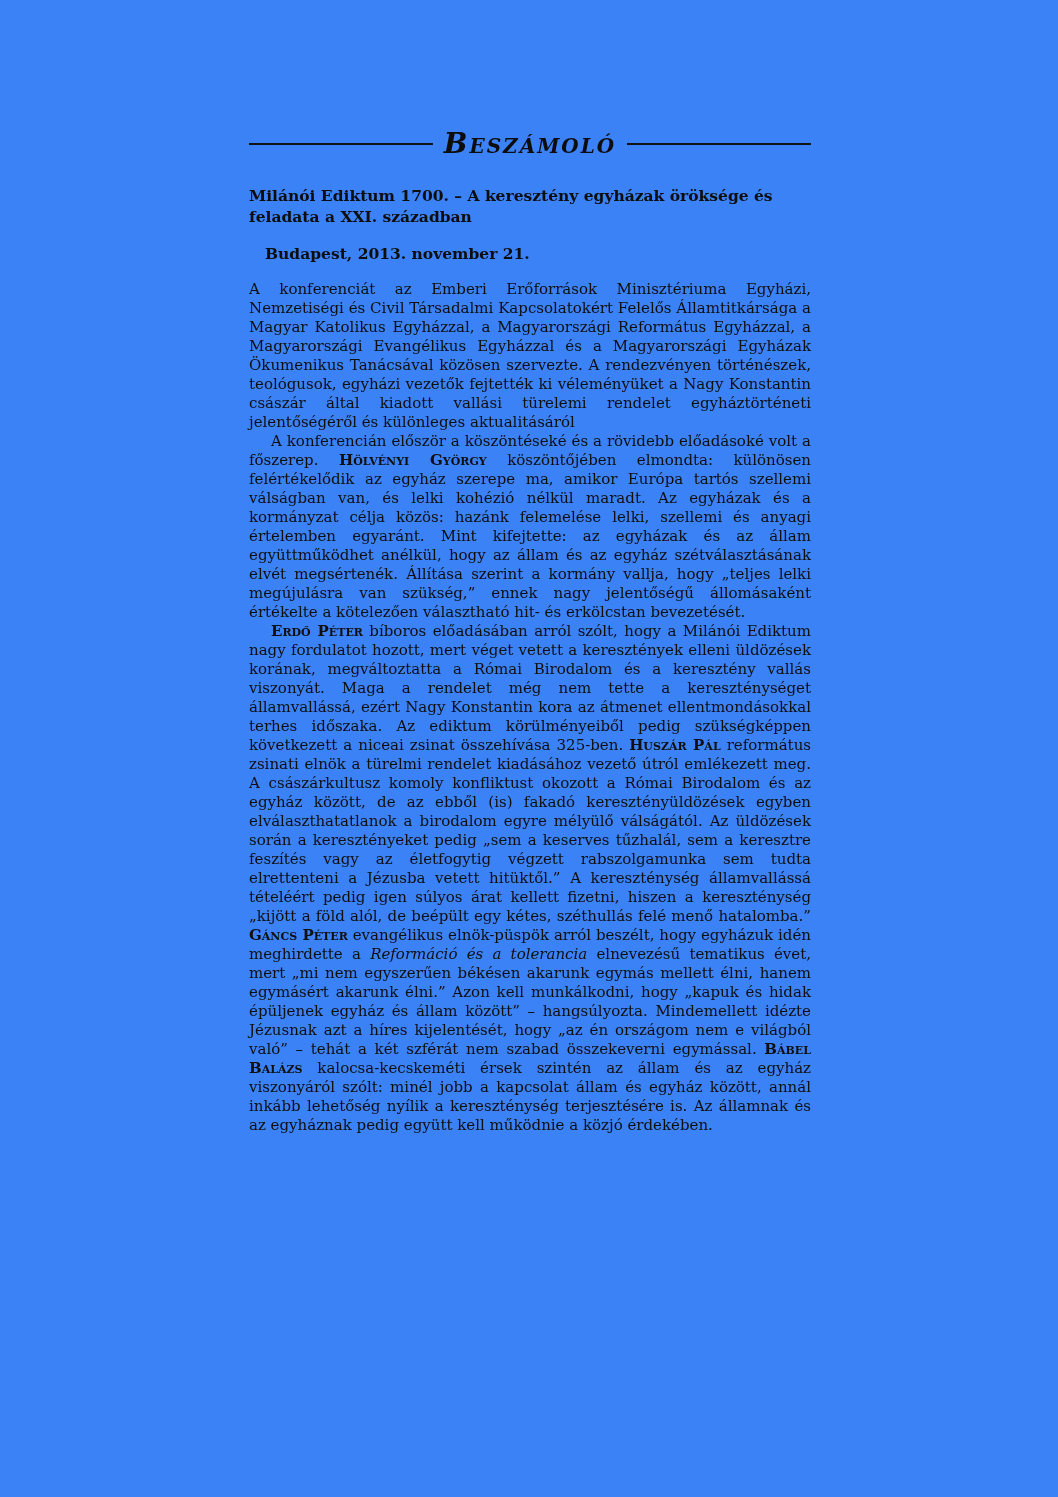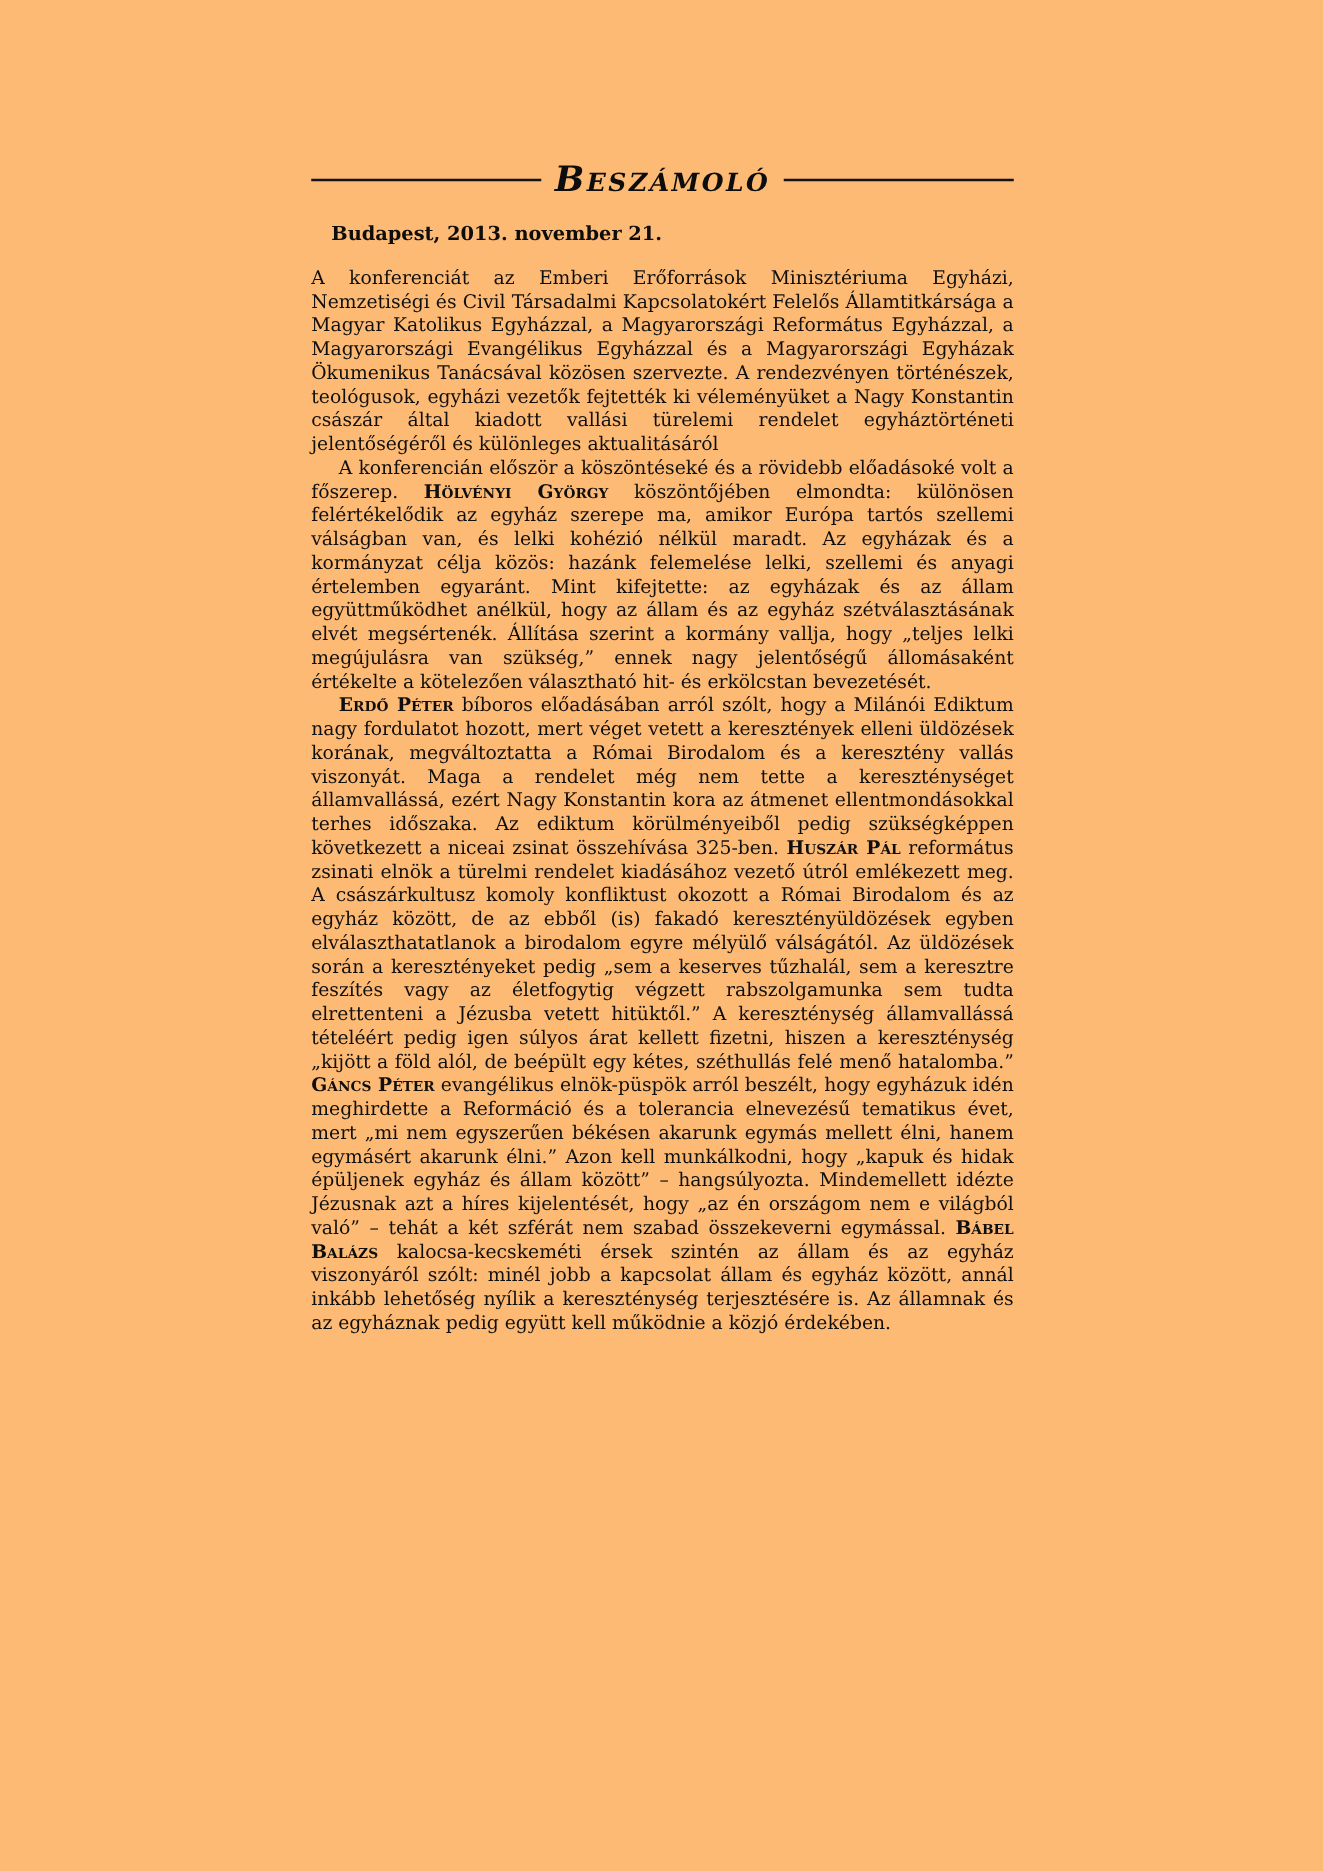--- a/index.html
+++ b/index.html
@@ -4,21 +4,21 @@
 <style>
   html, body {
     margin: 0;
     padding: 0;
     background: #ffffff;
   }
   .page {
     position: relative;
     width: 1058px;
     height: 1497px;
-    background: #fdba74;
+    background: #3b82f6;
     overflow: hidden;
     font-family: "DejaVu Serif", serif;
     color: #0d0d0d;
   }
   .content {
     position: absolute;
     left: 249px;
     top: 128px;
     width: 562px;
   }
@@ -70,34 +70,36 @@
     color: #0f0f0f;
   }
   .body p.para {
     margin: 0;
     padding: 0;
   }
   .body p.para.indent {
     text-indent: 22px;
   }
   .sc { font-variant: small-caps; font-weight: bold; }
-  .i  { }
+  .i  { font-style: italic; }
 </style>
 </head>
 <body>
 
 <div class="page">
   <div class="content">
 
     <div class="rubric">
       <span class="rule"></span>
       <span class="rubric-text">Beszámoló</span>
       <span class="rule"></span>
     </div>
 
+    <h1 class="title">Milánói Ediktum 1700. – A keresztény egyházak öröksége és
+feladata a XXI. században</h1>
 
     <p class="dateline">Budapest, 2013. november 21.</p>
 
     <div class="body">
         <p class="para"><span>A konferenciát az Emberi Erőforrások Minisztériuma Egyházi, Nemzetiségi és Civil Társadalmi Kapcsolatokért Felelős Államtitkársága a Magyar Katolikus Egyházzal, a Magyarországi Református Egyházzal, a Magyarországi Evangélikus Egyházzal és a Magyarországi Egyházak Ökumenikus Tanácsával közösen szervezte. A rendezvényen történészek, teológusok, egyházi vezetők fejtették ki véleményüket a Nagy Konstantin császár által kiadott vallási türelemi rendelet egyháztörténeti jelentőségéről és különleges aktualitásáról</span></p>
         <p class="para indent"><span>A konferencián először a köszöntéseké és a rövidebb előadásoké volt a főszerep. </span><span class="sc">Hölvényi György</span><span> köszöntőjében elmondta: különösen felértékelődik az egyház szerepe ma, amikor Európa tartós szellemi válságban van, és lelki kohézió nélkül maradt. Az egyházak és a kormányzat célja közös: hazánk felemelése lelki, szellemi és anyagi értelemben egyaránt. Mint kifejtette: az egyházak és az állam együttműködhet anélkül, hogy az állam és az egyház szétválasztásának elvét megsértenék. Állítása szerint a kormány vallja, hogy „teljes lelki megújulásra van szükség,” ennek nagy jelentőségű állomásaként értékelte a kötelezően választható hit- és erkölcstan bevezetését.</span></p>
         <p class="para indent"><span class="sc">Erdő Péter</span><span> bíboros előadásában arról szólt, hogy a Milánói Ediktum nagy fordulatot hozott, mert véget vetett a keresztények elleni üldözések korának, megváltoztatta a Római Birodalom és a keresztény vallás viszonyát. Maga a rendelet még nem tette a kereszténységet államvallássá, ezért Nagy Konstantin kora az átmenet ellentmondásokkal terhes időszaka. Az ediktum körülményeiből pedig szükségképpen következett a niceai zsinat összehívása 325-ben. </span><span class="sc">Huszár Pál</span><span> református zsinati elnök a türelmi rendelet kiadásához vezető útról emlékezett meg. A császárkultusz komoly konfliktust okozott a Római Birodalom és az egyház között, de az ebből (is) fakadó keresztényüldözések egyben elválaszthatatlanok a birodalom egyre mélyülő válságától. Az üldözések során a keresztényeket pedig „sem a keserves tűzhalál, sem a keresztre feszítés vagy az életfogytig végzett rabszolgamunka sem tudta elrettenteni a Jézusba vetett hitüktől.” A kereszténység államvallássá tételéért pedig igen súlyos árat kellett fizetni, hiszen a kereszténység „kijött a föld alól, de beépült egy kétes, széthullás felé menő hatalomba.” </span><span class="sc">Gáncs Péter</span><span> evangélikus elnök-püspök arról beszélt, hogy egyházuk idén meghirdette a </span><span class="i">Reformáció és a tolerancia</span><span> elnevezésű tematikus évet, mert „mi nem egyszerűen békésen akarunk egymás mellett élni, hanem egymásért akarunk élni.” Azon kell munkálkodni, hogy „kapuk és hidak épüljenek egyház és állam között” – hangsúlyozta. Mindemellett idézte Jézusnak azt a híres kijelentését, hogy „az én országom nem e világból való” – tehát a két szférát nem szabad összekeverni egymással. </span><span class="sc">Bábel Balázs</span><span> kalocsa-kecskeméti érsek szintén az állam és az egyház viszonyáról szólt: minél jobb a kapcsolat állam és egyház között, annál inkább lehetőség nyílik a kereszténység terjesztésére is. Az államnak és az egyháznak pedig együtt kell működnie a közjó érdekében.</span></p>
       </div>
 
   </div>

